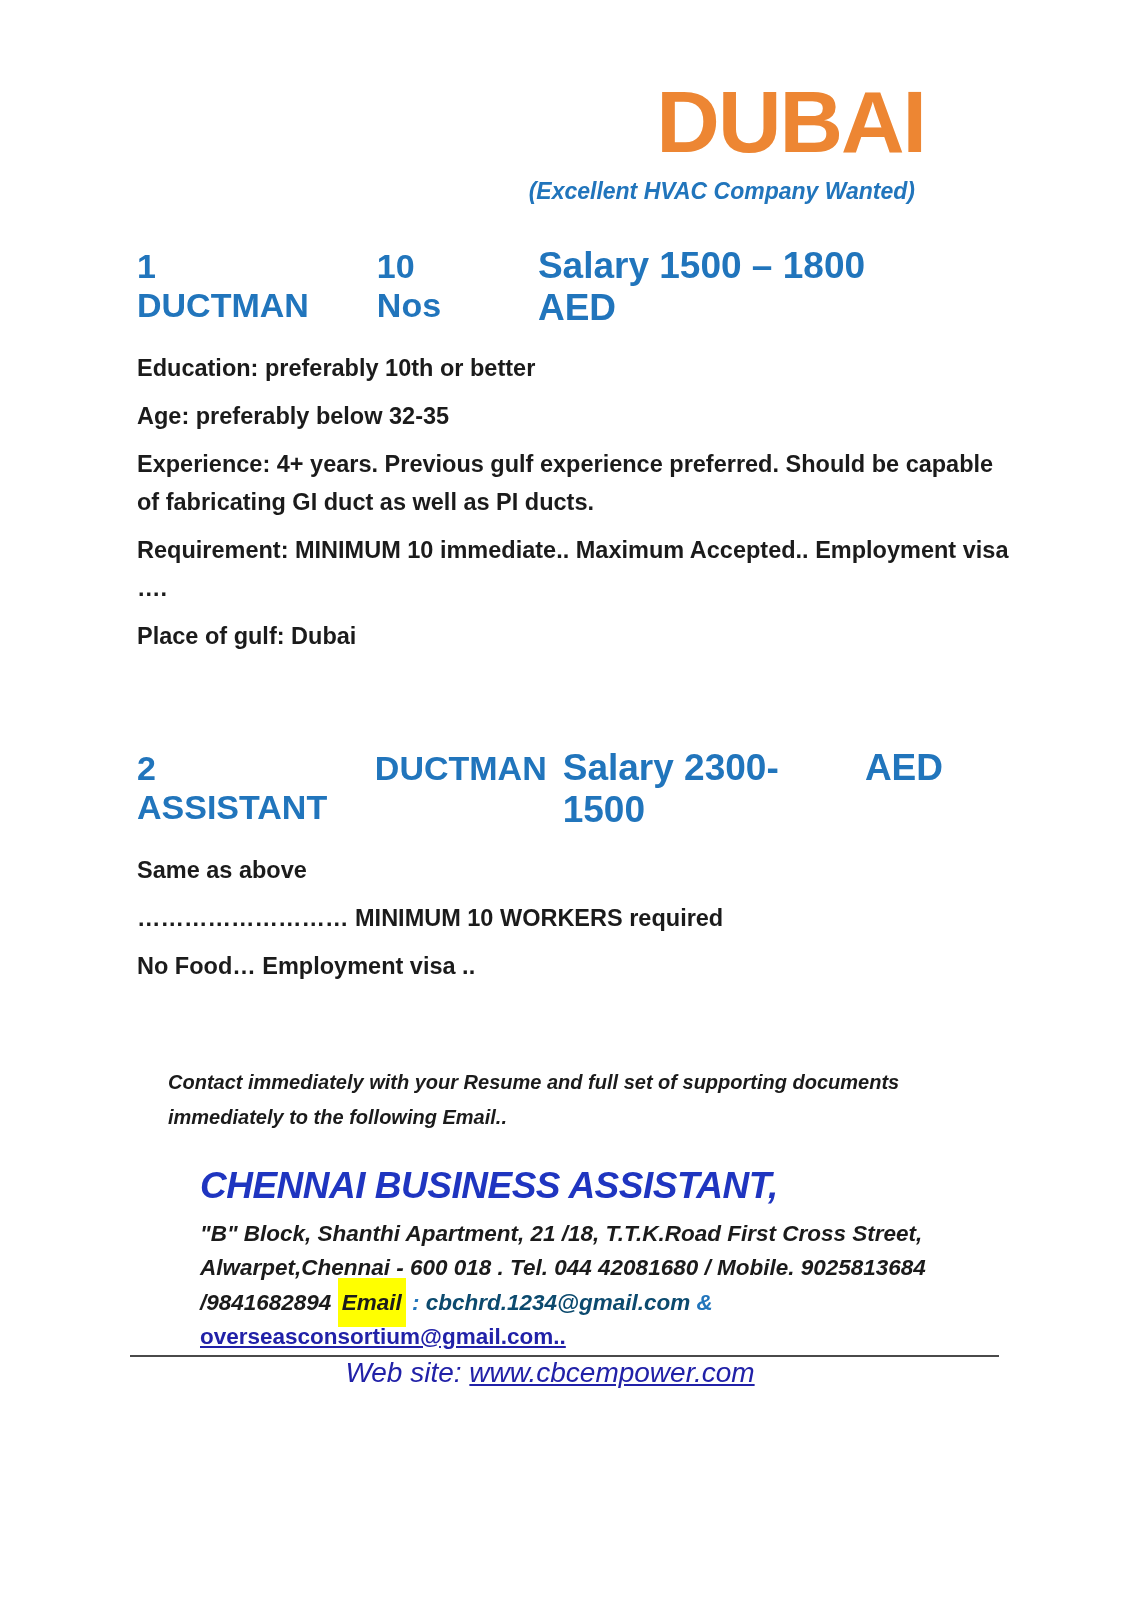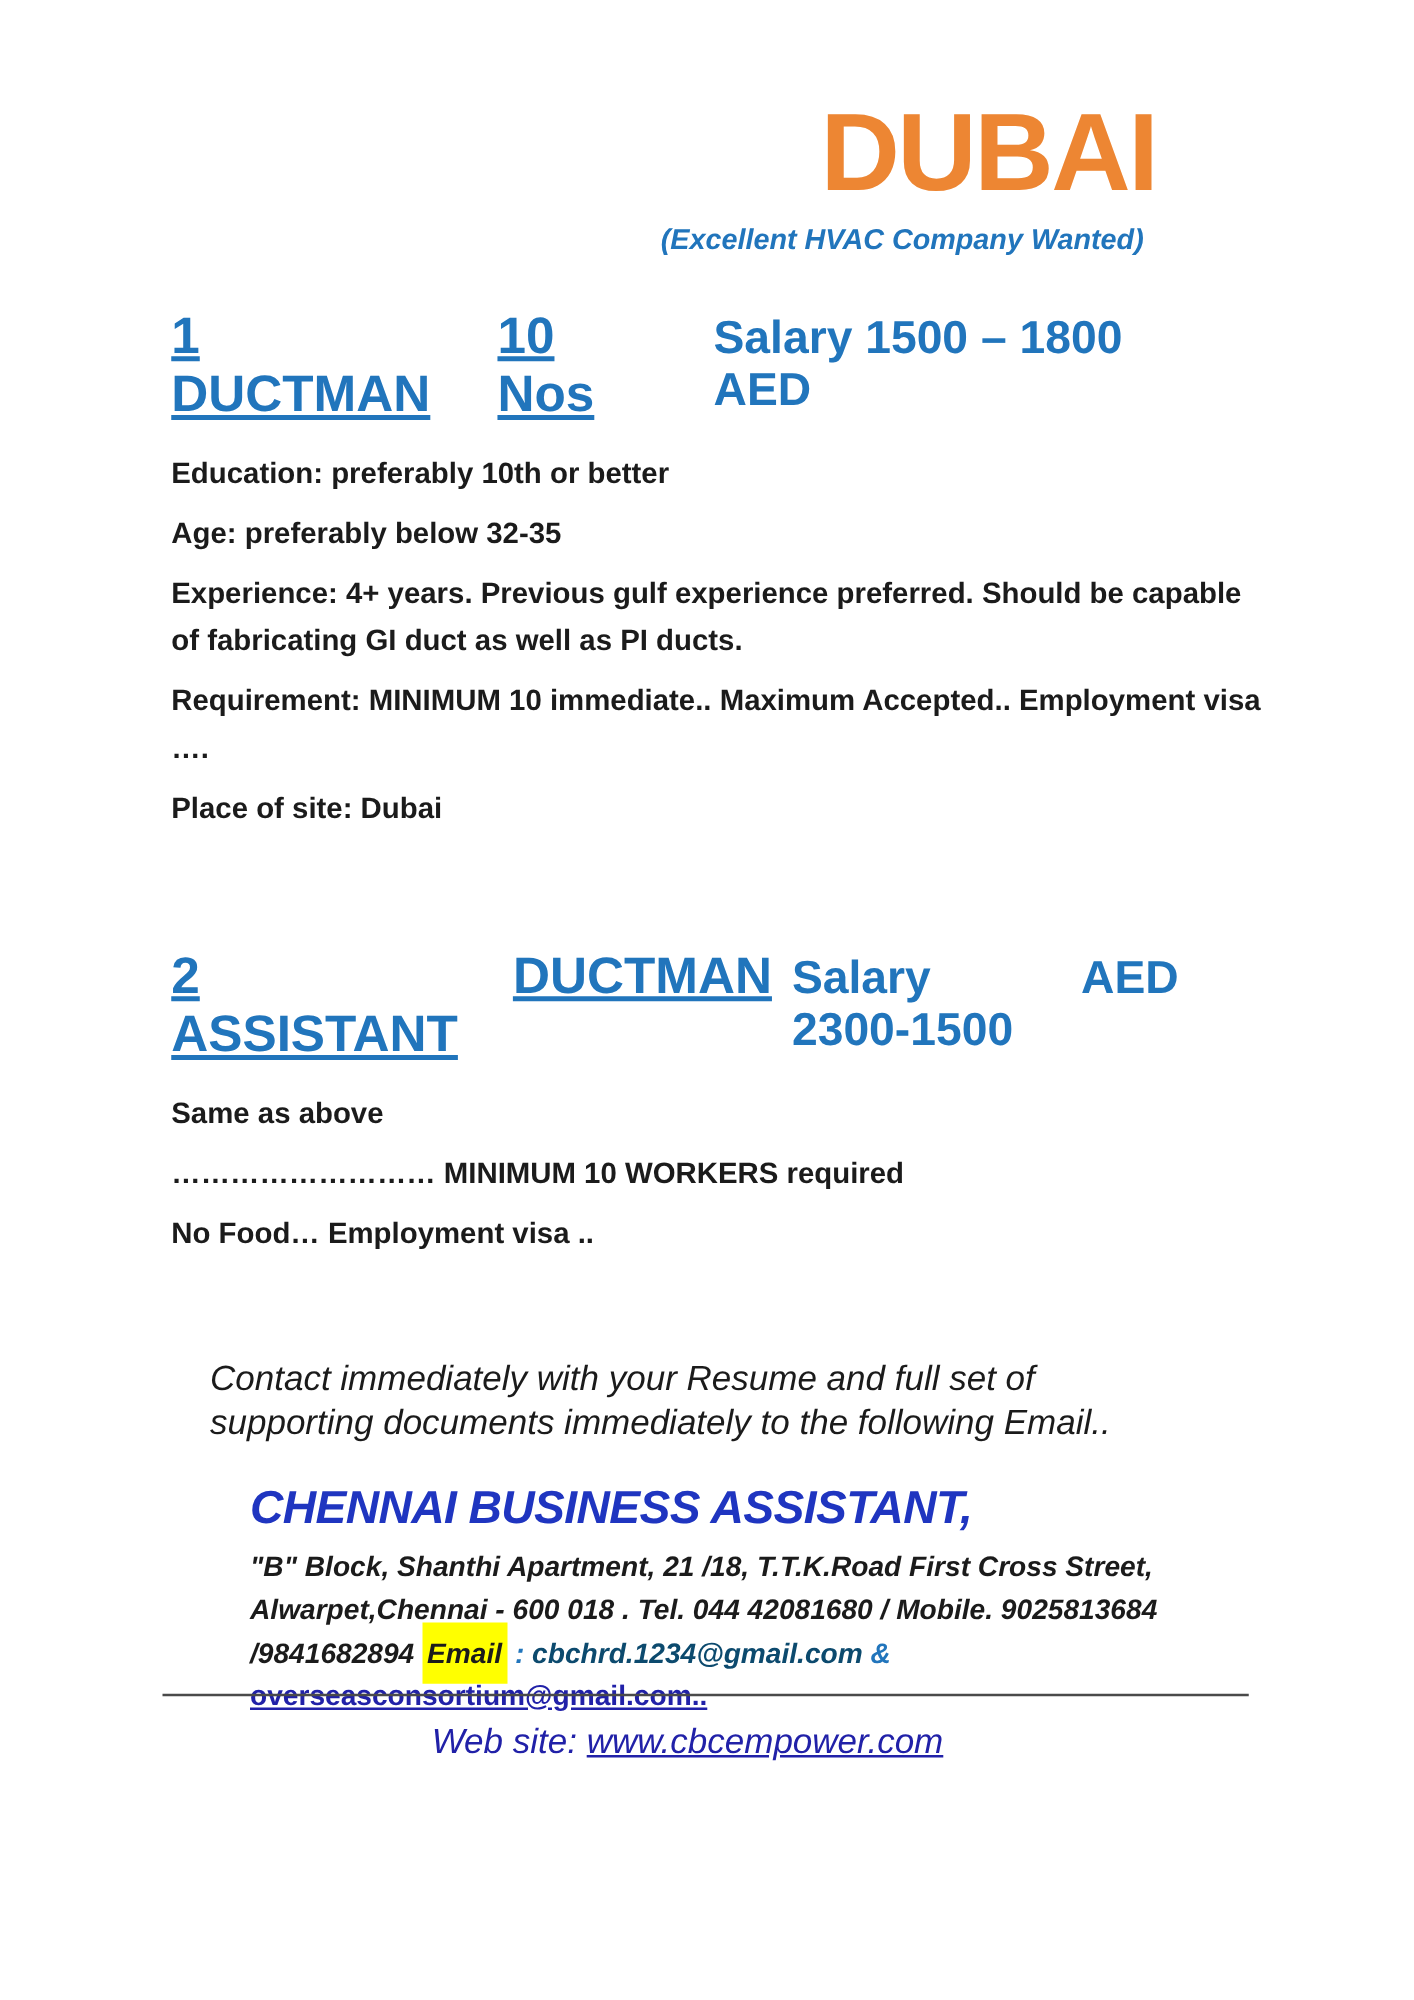--- a/index.html
+++ b/index.html
@@ -22,38 +22,38 @@
     margin-top:14px; padding-right:10px;
     font-size:23px; font-weight:700; font-style:italic;
     color:#2175BC;
   }
 
   
   .section { margin-left:137px; margin-right:125px; }
   .section-1 { margin-top:40px; }
   .section-2 { margin-top:92px; }
   .sec-heading { display:flex; align-items:baseline; color:#2175BC; font-weight:700; margin-bottom:20px; }
-  .sec-heading .big { font-size:41px;text-decoration:underline; }
+  .sec-heading .big { font-size:34px; }
   .sec-heading .salary { font-size:37px; }
   .g1 { margin-left:44px; }
   .g2 { margin-left:52px; }
   .g3 { margin-left:16px; }
   .g4 { margin-left:36px; }
   .para {
     width:872px;
     font-size:23.5px; font-weight:700;
     line-height:38px;
     margin-top:10px;
     color:#1b1b1b;
   }
 
   
   .contact-note {
     margin:80px 0 0 168px; width:760px;
-    font-size:28px; font-weight:400; font-style:italic;
+    font-size:20px; font-weight:700; font-style:italic;
     line-height:35px; color:#1b1b1b;
   }
 
   
   .company { margin:30px 0 0 200px; width:790px; }
   .company-name {
     font-size:37px; font-weight:700; font-style:italic;
     color:#1F35C0; letter-spacing:-0.5px;
   }
   .addr {
@@ -91,21 +91,21 @@
   <div class="section section-1">
     <div class="sec-heading">
       <span class="big">1 DUCTMAN</span>
       <span class="big g1">10 Nos</span>
       <span class="salary g2">Salary 1500 – 1800 AED</span>
     </div>
     <p class="para">Education: preferably 10th or better</p>
     <p class="para">Age: preferably below 32-35</p>
     <p class="para">Experience: 4+ years. Previous gulf experience preferred. Should be capable of fabricating GI duct as well as PI ducts.</p>
     <p class="para">Requirement: MINIMUM 10 immediate.. Maximum Accepted.. Employment visa ….</p>
-    <p class="para">Place of site: Dubai</p>
+    <p class="para">Place of gulf: Dubai</p>
   </div>
 
   <div class="section section-2">
     <div class="sec-heading">
       <span class="big">2 ASSISTANT</span>
       <span class="big g1">DUCTMAN</span>
       <span class="salary g3">Salary 2300-1500</span>
       <span class="salary g4">AED</span>
     </div>
     <p class="para">Same as above</p>

